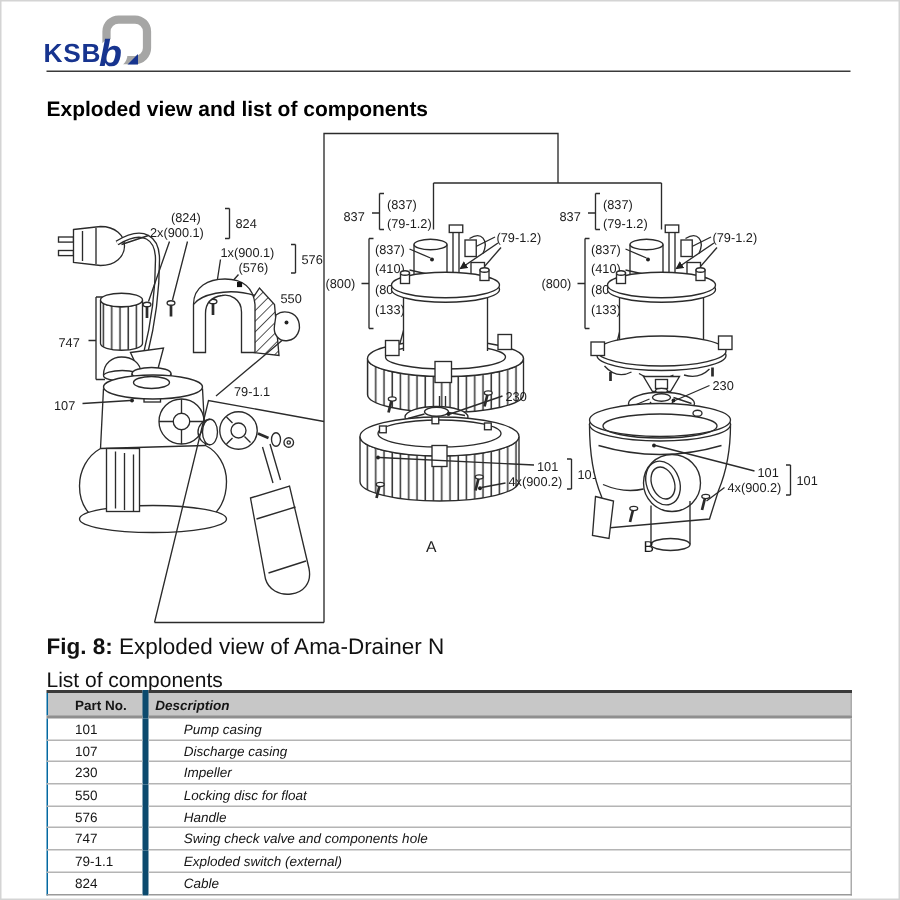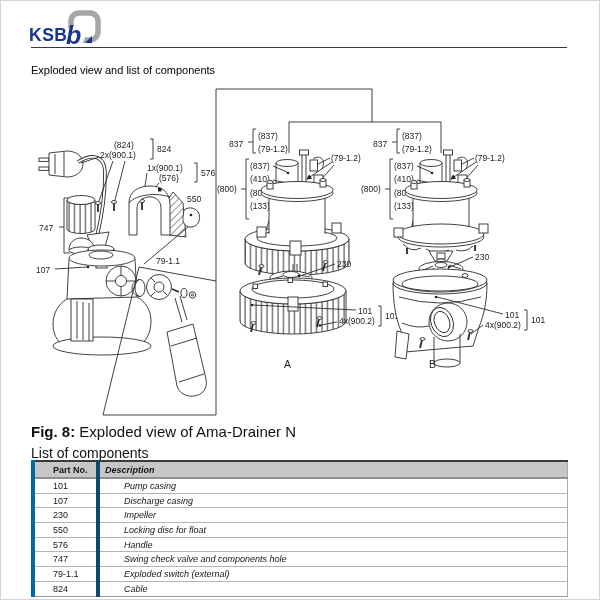--- a/index.html
+++ b/index.html
@@ -1,34 +1,34 @@
 <!DOCTYPE html>
 <html><head>
 <meta charset="utf-8">
 <style>
   html,body{margin:0;padding:0;background:#fff;}
   #page{position:relative;width:600px;height:600px;background:#fff;border:1px solid #d4d4d4;box-sizing:border-box;
         font-family:"Liberation Sans",sans-serif;color:#1a1a1a;overflow:hidden;}
   .abs{position:absolute;}
   #headrule{left:30px;top:46px;width:536px;height:0;border-top:1.6px solid #3a3a3a;}
-  #doc-title{left:30px;top:63px;font-size:11px;font-weight:normal;color:#000;}
+  #doc-title{left:30px;top:63px;font-size:14px;font-weight:bold;color:#000;}
   #fig-caption{left:30px;top:422px;font-size:15px;color:#111;}
   #fig-caption b{font-weight:bold;}
   #list-title{left:30px;top:444px;font-size:14px;color:#111;}
   table#parts{position:absolute;left:30px;top:459px;width:537px;border-collapse:collapse;table-layout:fixed;
         font-size:9px;color:#151515;}
   table#parts th{background:#c7c7c7;text-align:left;font-weight:bold;padding:2px 5px;height:11px;
         border-top:2px solid #3a3a3a;border-bottom:2px solid #8f8f8f;}
   table#parts th+th{border-left:2px solid #efefef;}
   table#parts td{padding:0 5px;height:13.7px;border-bottom:1px solid #b4b4b4;background:#fff;}
   table#parts td+td{border-left:1px solid #c2c2c2;padding-left:24px;}
   table#parts tr:last-child td{border-bottom:1.5px solid #9a9a9a;}
   table#parts .c1{width:65px;}
   table#parts td,table#parts th{border-right:1px solid #ababab;border-left-width:0;}
-  table#parts td:first-child,table#parts th:first-child{border-left:4px solid #0369a1;padding-left:18px;}
+  table#parts td:first-child,table#parts th:first-child{border-left:1px solid #0369a1;padding-left:18px;}
   table#parts td+td,table#parts th+th{border-left:4px solid #0c4a6e;font-style:italic;}
   
   .ln{stroke:#2b2b2b;stroke-width:.9;fill:none;}
   .wh{stroke:#2b2b2b;stroke-width:.9;fill:#fff;}
   .thk{stroke:#2b2b2b;stroke-width:1.8;fill:none;}
   .dot{fill:#222;stroke:none;}
   .txt{font-family:"Liberation Sans",sans-serif;font-size:8.5px;fill:#1c1c1c;}
   .txtbig{font-family:"Liberation Sans",sans-serif;font-size:10.5px;fill:#1c1c1c;}
 </style>
 </head>

